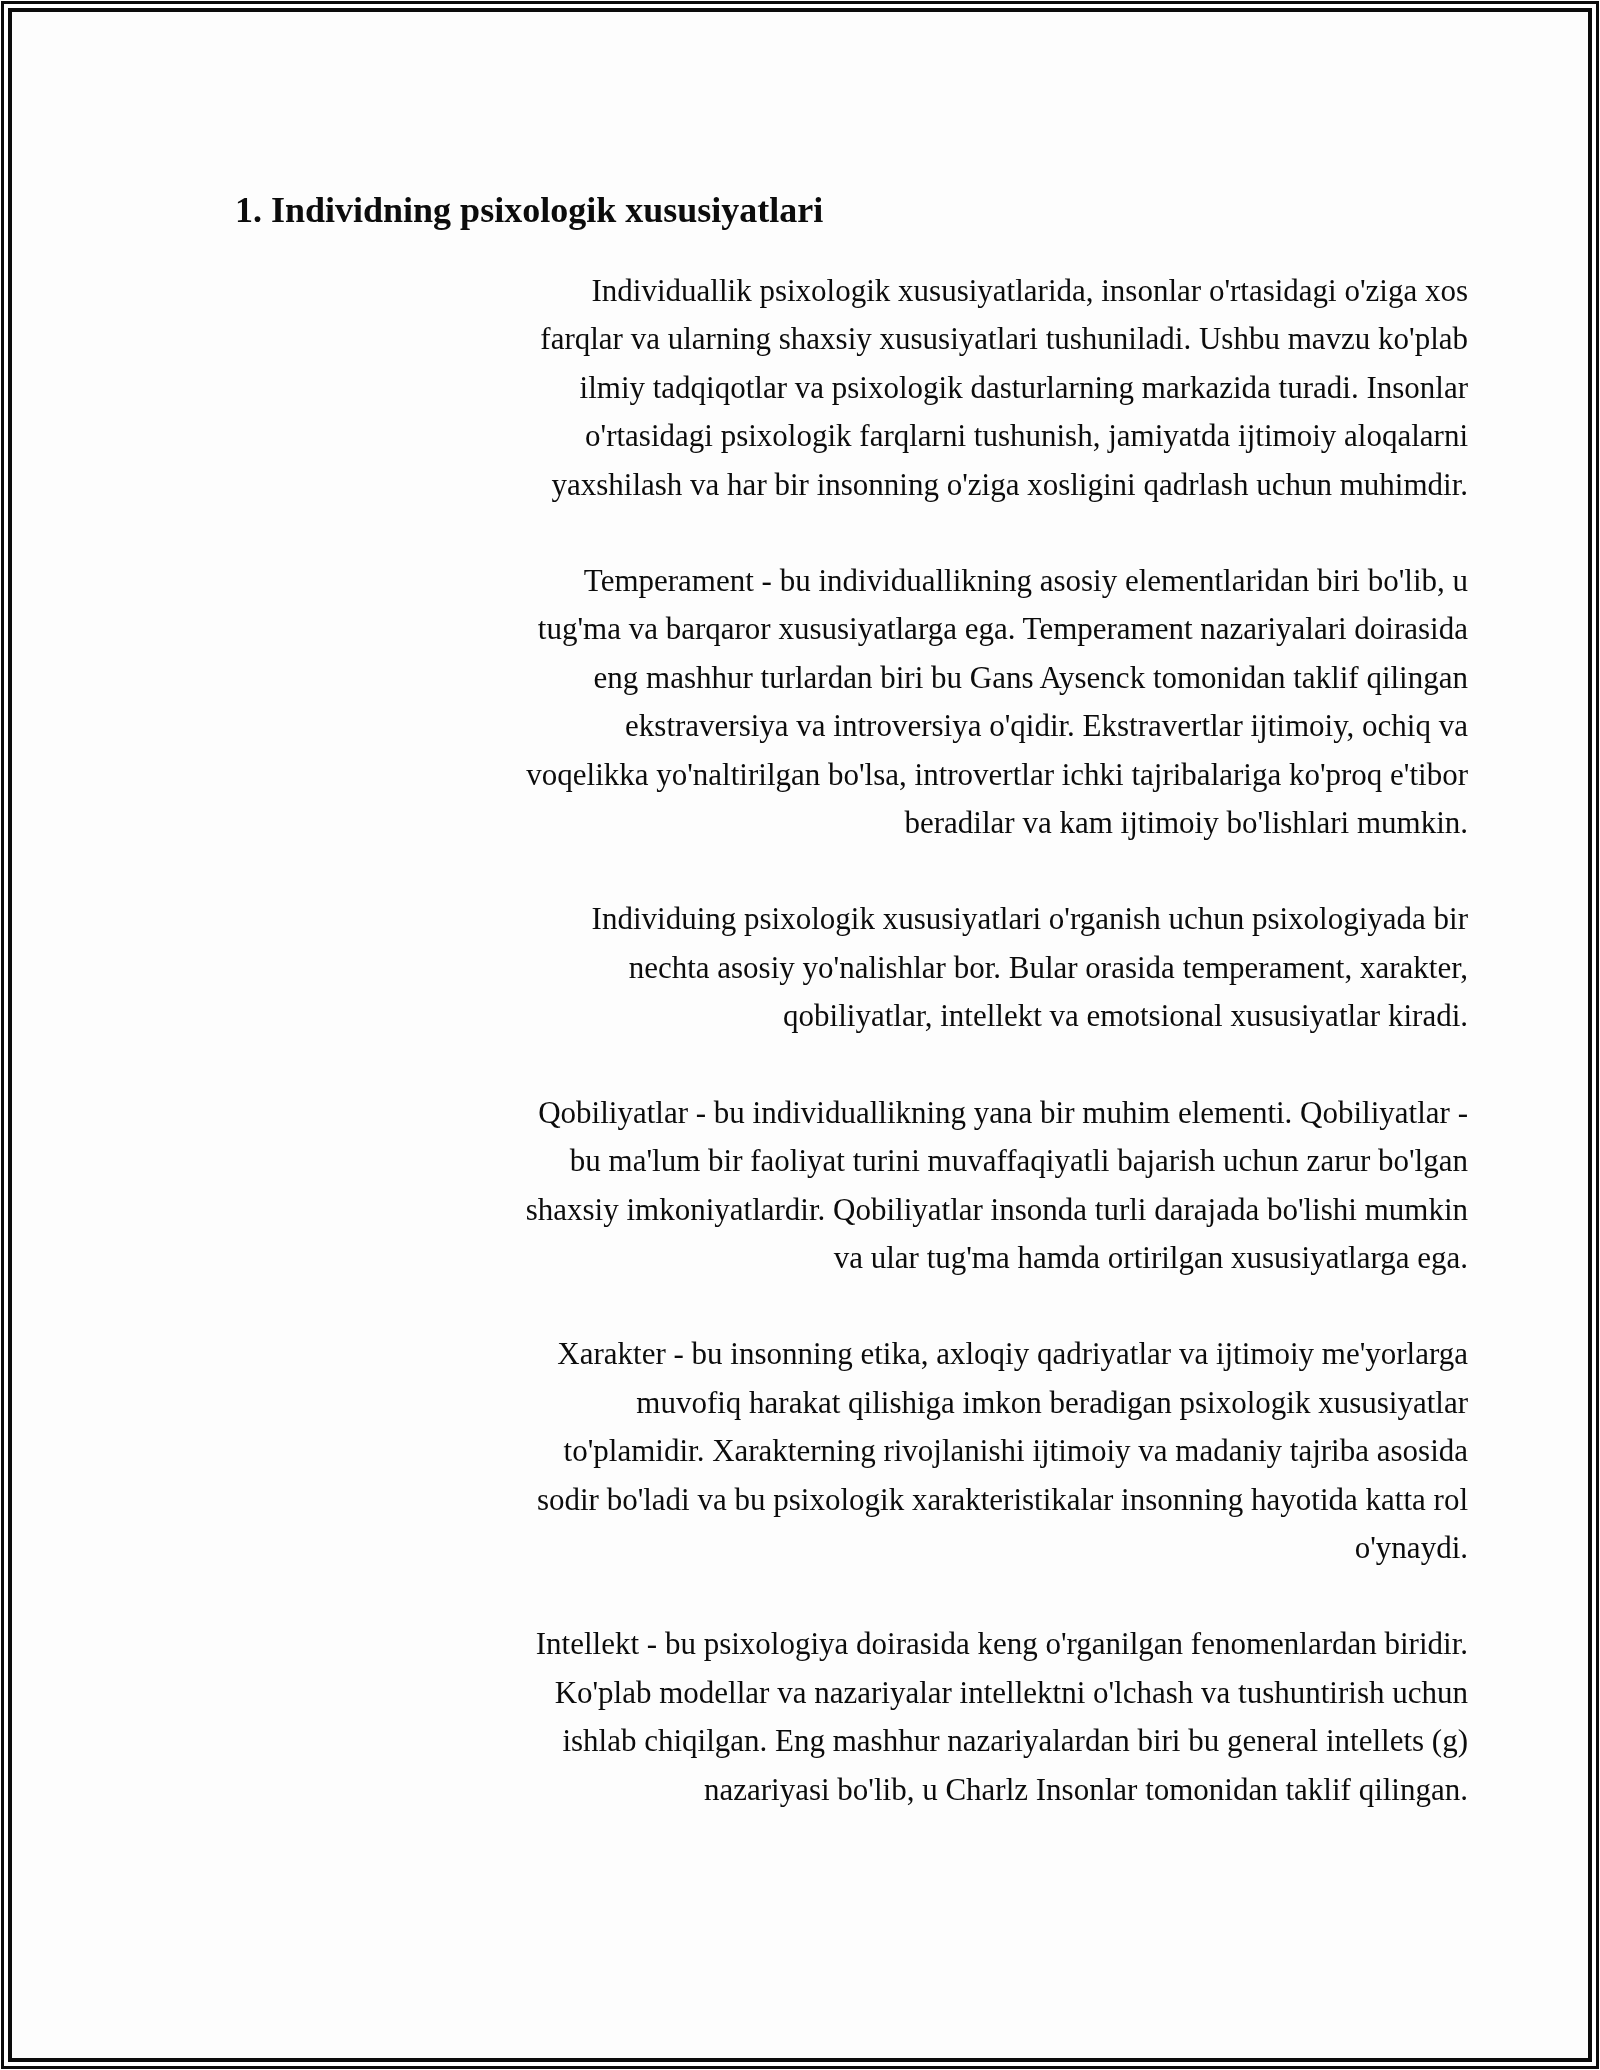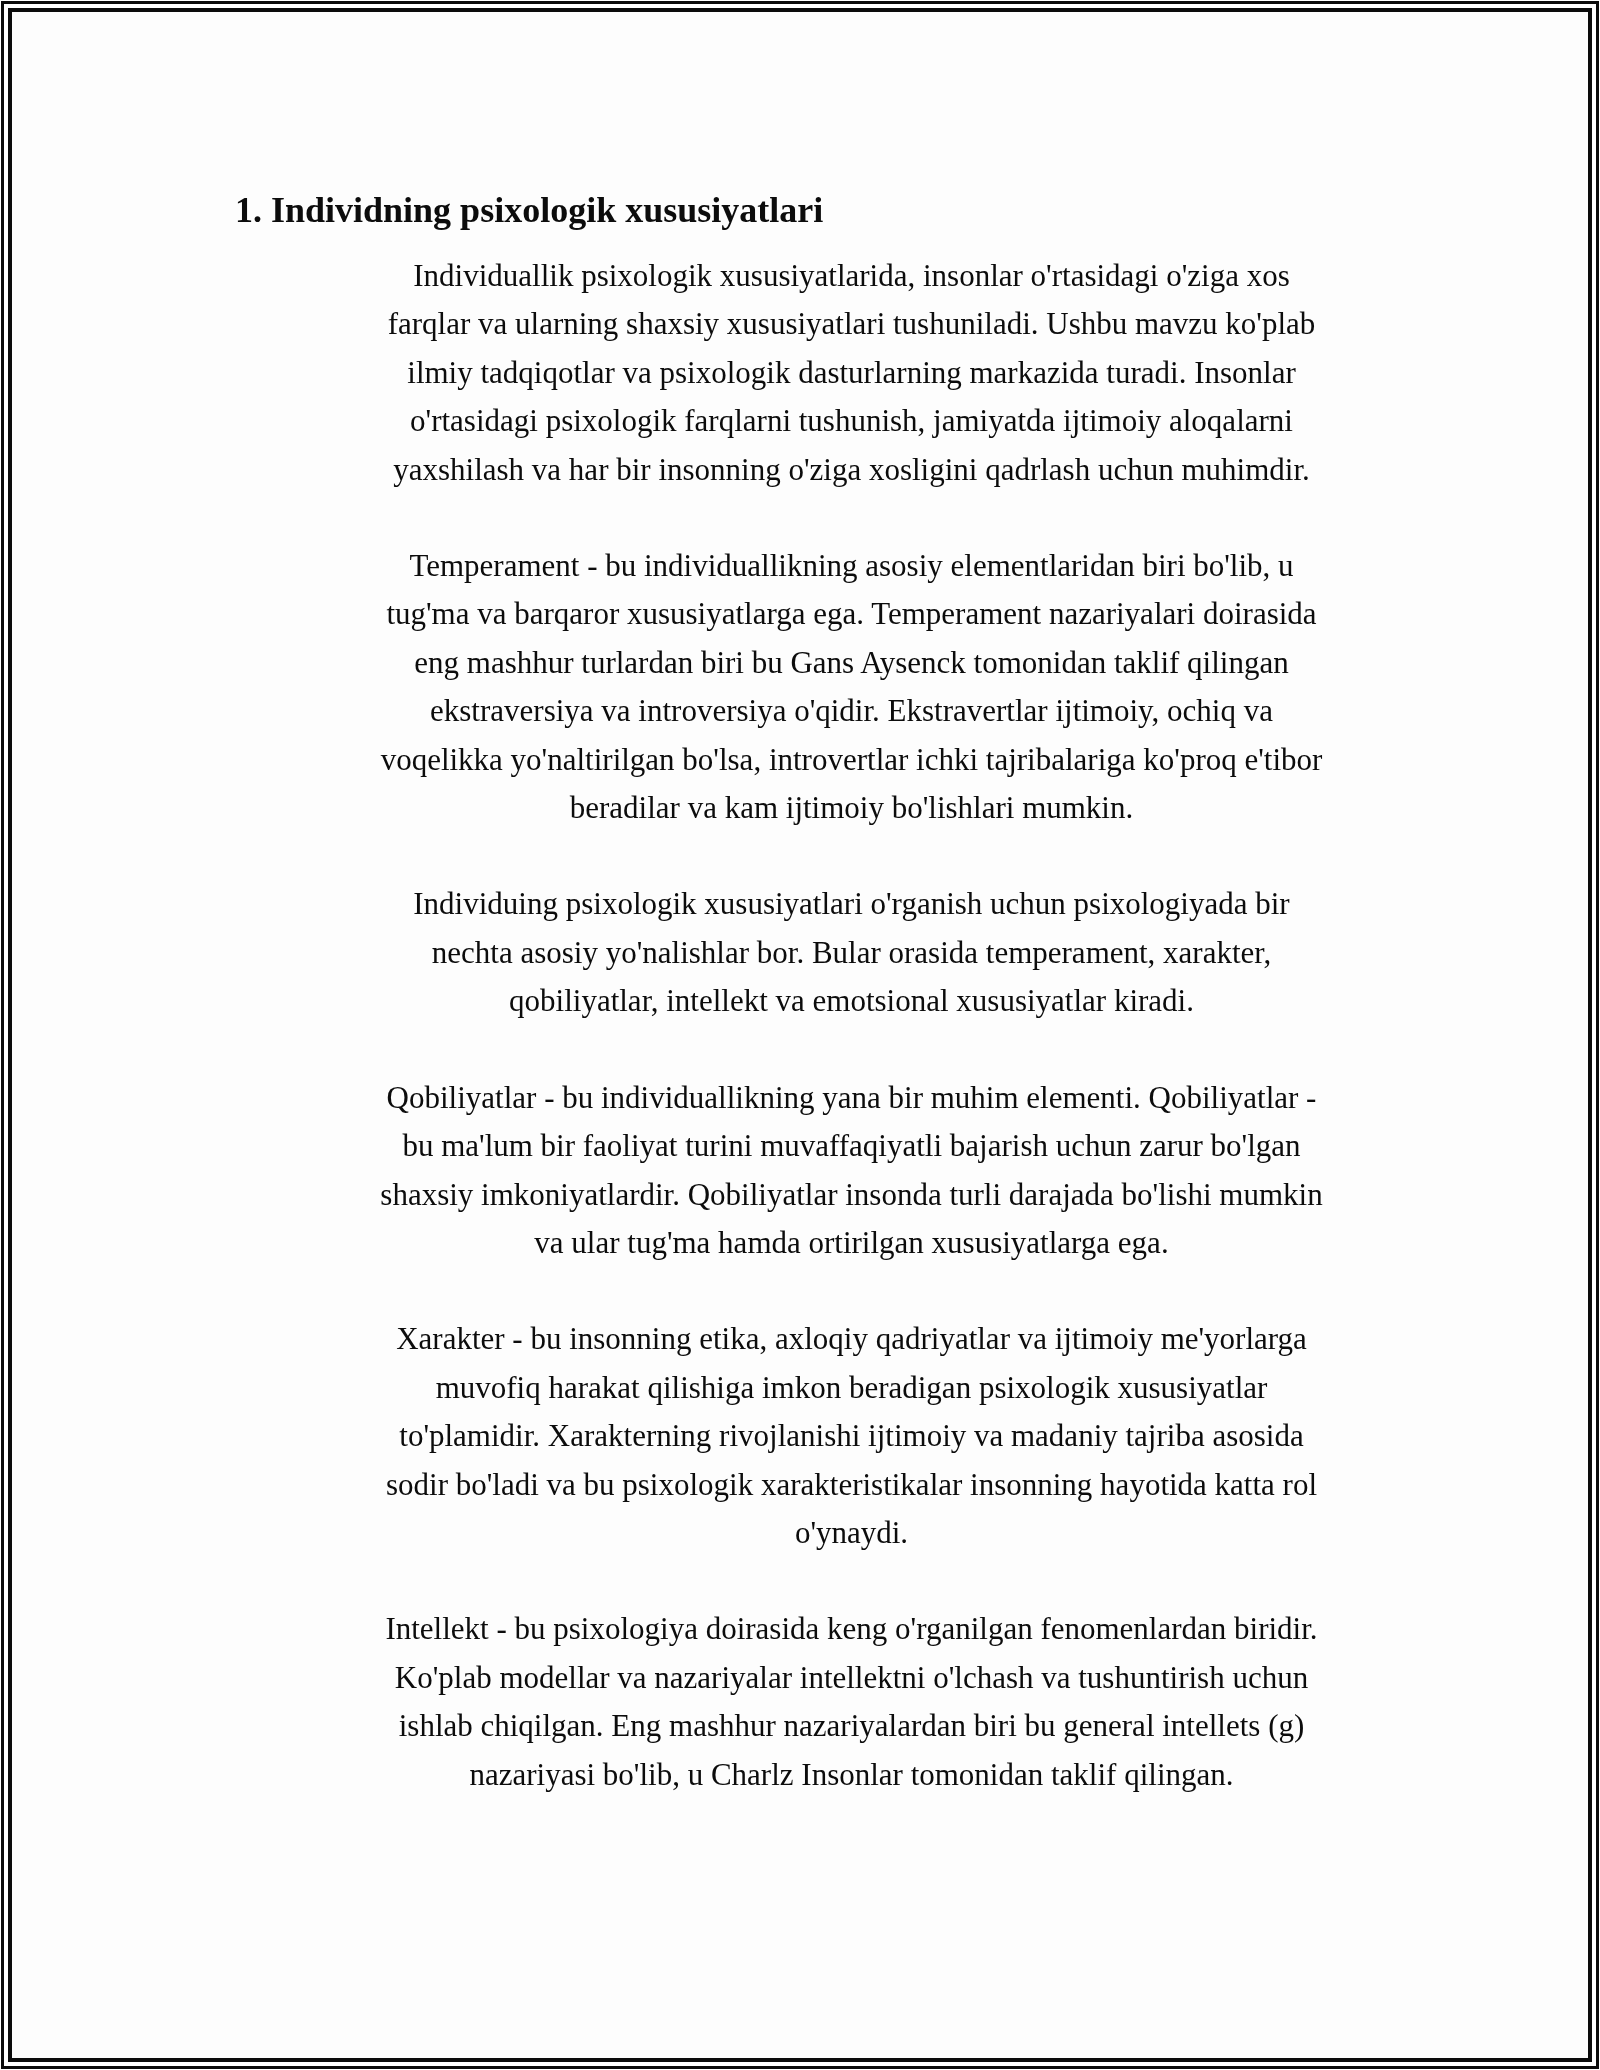--- a/index.html
+++ b/index.html
@@ -26,29 +26,29 @@
     background: #fdfdfd;
     overflow: hidden;
   }
   .page-content {
     padding: 176px 120px 0 223px;
   }
   .doc-heading {
     font-size: 36px;
     line-height: 44px;
     font-weight: bold;
-    margin: 0 0 20px 0;
+    margin: 0 0 35px 0;
     white-space: pre-line;
   }
   .doc-para {
     font-size: 31px;
     line-height: 48.4px;
     margin: 0 0 48px 0;
     white-space: pre-line;
-    text-align: center;
+    text-align: right;
   }
 </style>
 </head>
 <body>
 
 <div class="frame-outer">
   <div class="frame-inner">
     <main class="page-content">
       <h1 class="doc-heading">1. Individning psixologik xususiyatlari</h1>
       <p class="doc-para">Individuallik psixologik xususiyatlarida, insonlar o'rtasidagi o'ziga xos

